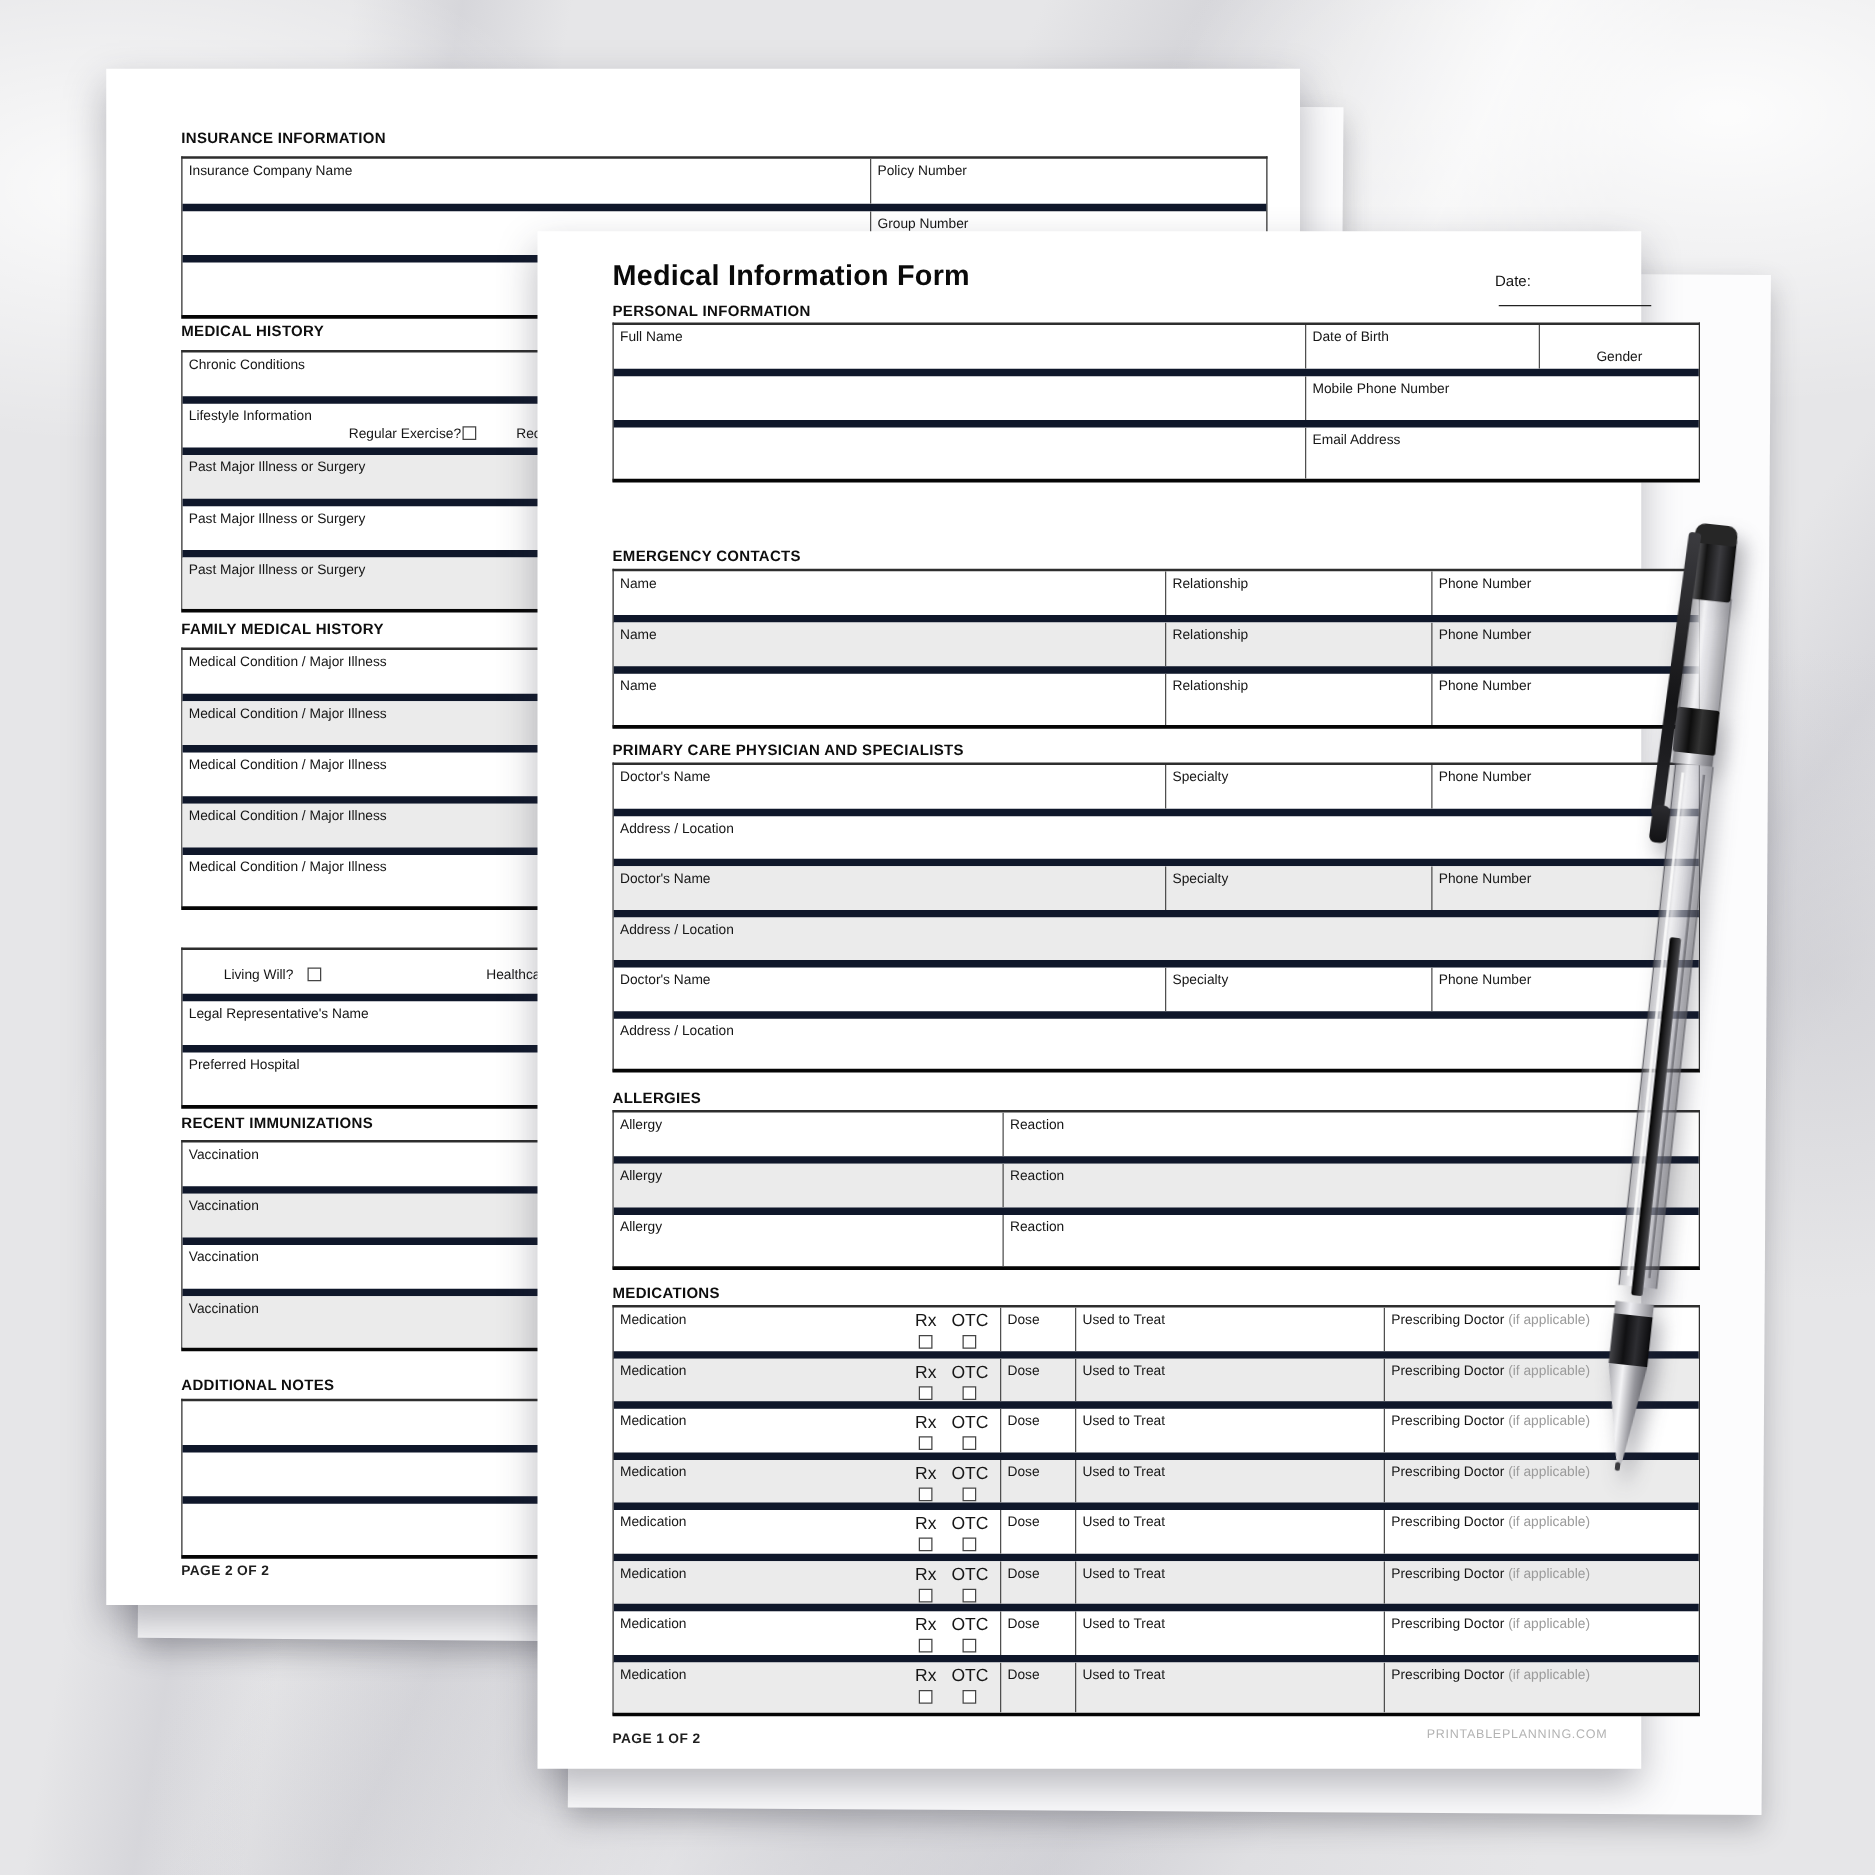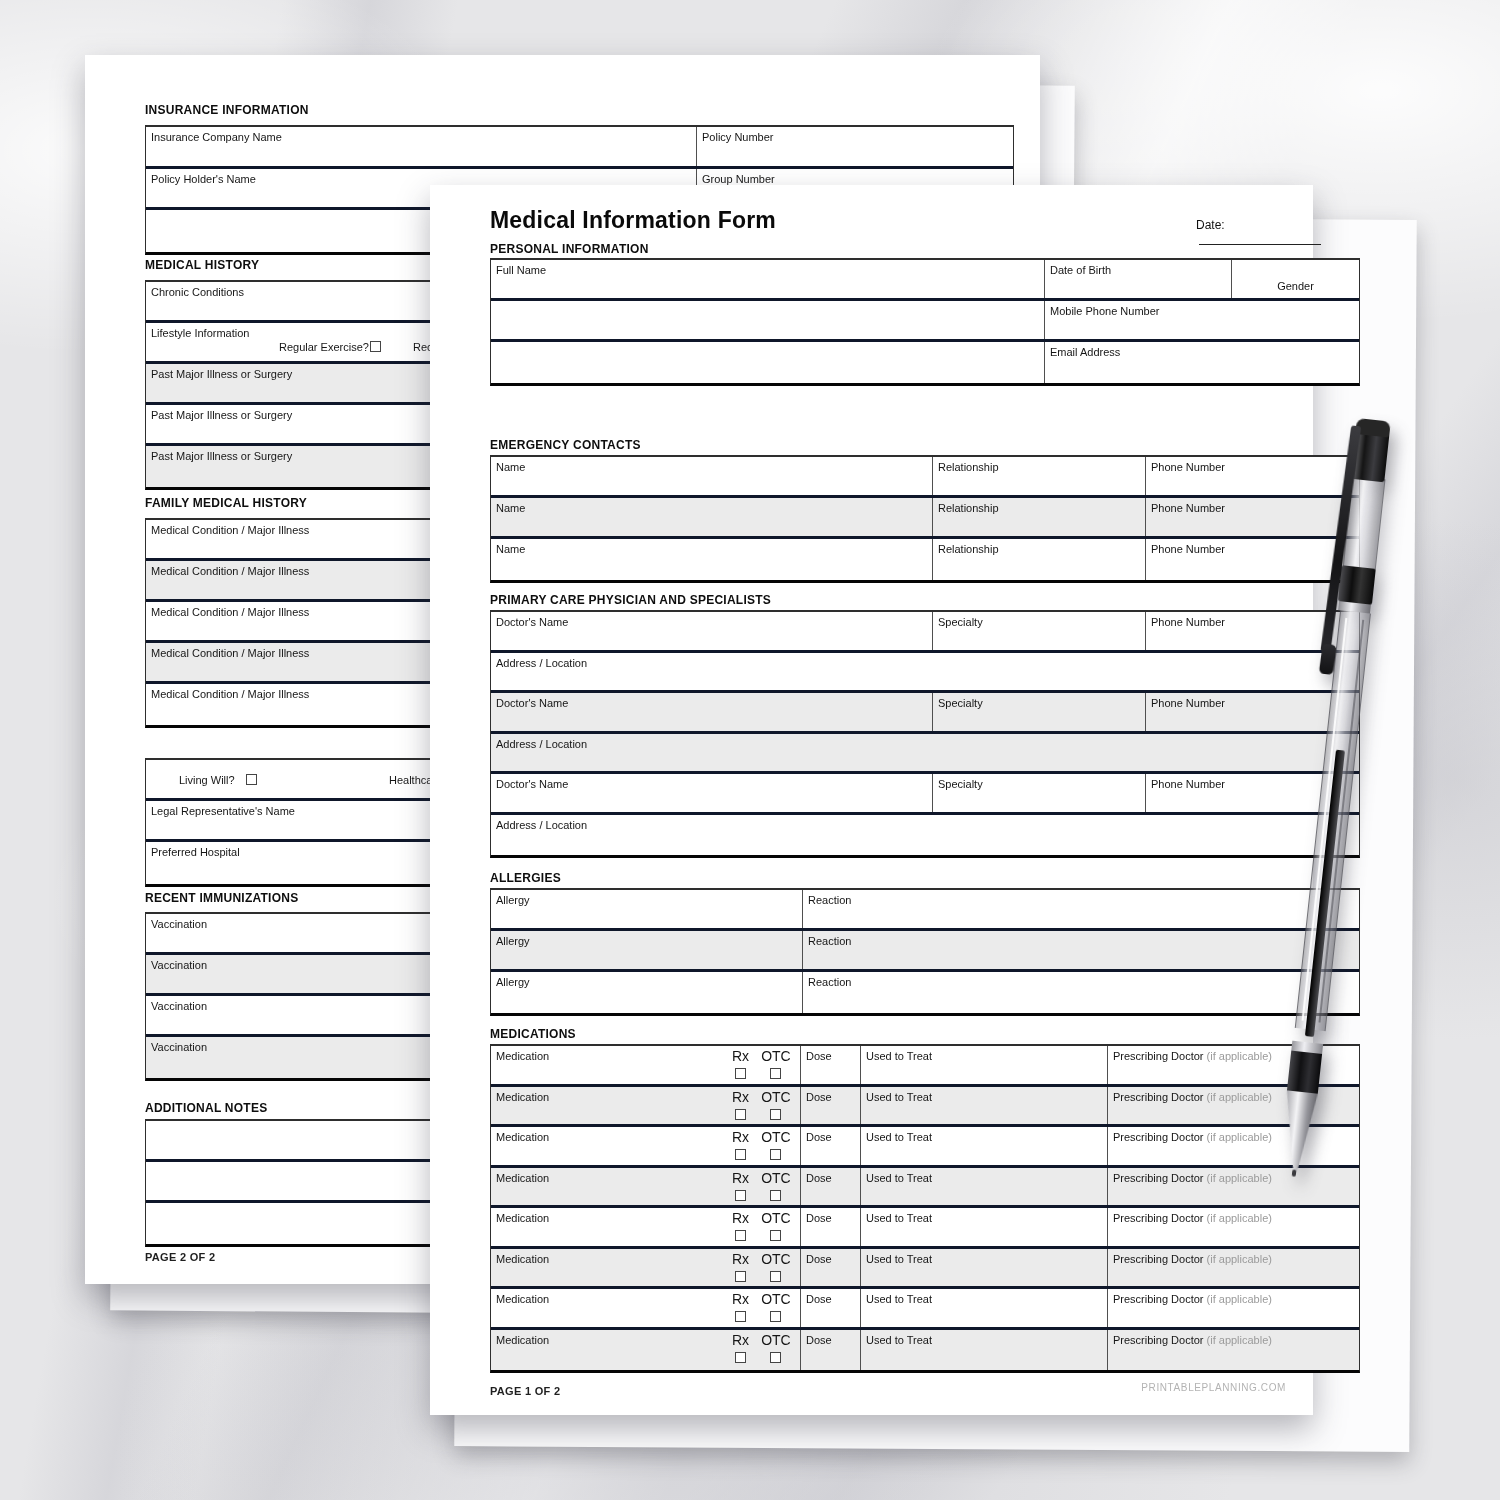--- a/index.html
+++ b/index.html
@@ -14,21 +14,21 @@
       radial-gradient(ellipse 850px 520px at 45% 97%, rgba(202,202,208,.6), transparent 66%),
       radial-gradient(ellipse 420px 260px at 20% 60%, rgba(255,255,255,.7), transparent 60%),
       linear-gradient(115deg, transparent 38%, rgba(186,186,194,.35) 44%, transparent 50%, rgba(255,255,255,.55) 56%, transparent 62%),
       linear-gradient(100deg, transparent 16%, rgba(178,178,188,.3) 21%, transparent 26%),
       linear-gradient(125deg, transparent 68%, rgba(180,180,190,.3) 74%, transparent 80%);
   }
   .sheet{position:absolute;background:#fcfcfd;box-shadow:0 10px 22px rgba(55,55,65,.3);}
   .page{position:absolute;background:#ffffff;box-shadow:0 14px 30px rgba(50,50,62,.35);}
   .sec{position:absolute;font-size:12px;font-weight:bold;color:#0e0e0e;letter-spacing:.25px;white-space:nowrap;}
   .tbl{position:absolute;border:1px solid #2e2e2e;border-top-width:2px;border-bottom:3px solid #050505;background:#fff;}
-  .row{position:relative;border-bottom:3px solid #0f172a;box-sizing:border-box;overflow:hidden;}
+  .row{position:relative;border-bottom:6px solid #0f172a;box-sizing:border-box;overflow:hidden;}
   .row:last-child{border-bottom:none;}
   .row.shaded{background:#ebebeb;}
   .cell{position:absolute;top:0;bottom:0;border-left:1px solid #4f4f4f;box-sizing:border-box;}
   .cell.c0{border-left:none;}
   .lbl{position:absolute;top:3px;left:5px;font-size:11px;color:#161616;line-height:1.3;white-space:nowrap;}
   .note{color:#9b9b9b;}
   .cb{display:inline-block;width:11px;height:11px;border:1px solid #454545;background:#fff;box-sizing:border-box;vertical-align:middle;}
   .footer{position:absolute;font-size:11px;font-weight:bold;color:#1f1f1f;letter-spacing:.3px;white-space:nowrap;}
   .brand{position:absolute;font-size:10px;color:#b3b3b3;letter-spacing:.6px;white-space:nowrap;}
   .p1-title{position:absolute;left:60px;top:22px;font-size:23px;font-weight:bold;color:#0a0a0a;letter-spacing:.2px;}
@@ -71,23 +71,20 @@
     <div class="tbl" style="left:60px;top:70px;width:867px;">
       <div class="row" style="height:42px;">
         <div class="cell c0" style="left:0;width:550px;">
             <span class="lbl">Insurance Company Name</span>
           </div>
         <div class="cell" style="left:550px;right:0;">
             <span class="lbl">Policy Number</span>
           </div>
       </div>
       <div class="row" style="height:41px;">
-        <div class="cell c0" style="left:0;width:550px;">
-            <span class="lbl">Policy Holder's Name</span>
-          </div>
         <div class="cell" style="left:550px;right:0;">
             <span class="lbl">Group Number</span>
           </div>
       </div>
       <div class="row" style="height:42px;">
         <div class="cell c0" style="left:0;width:550px;"></div>
         <div class="cell" style="left:550px;right:0;"></div>
       </div>
     </div>
 

